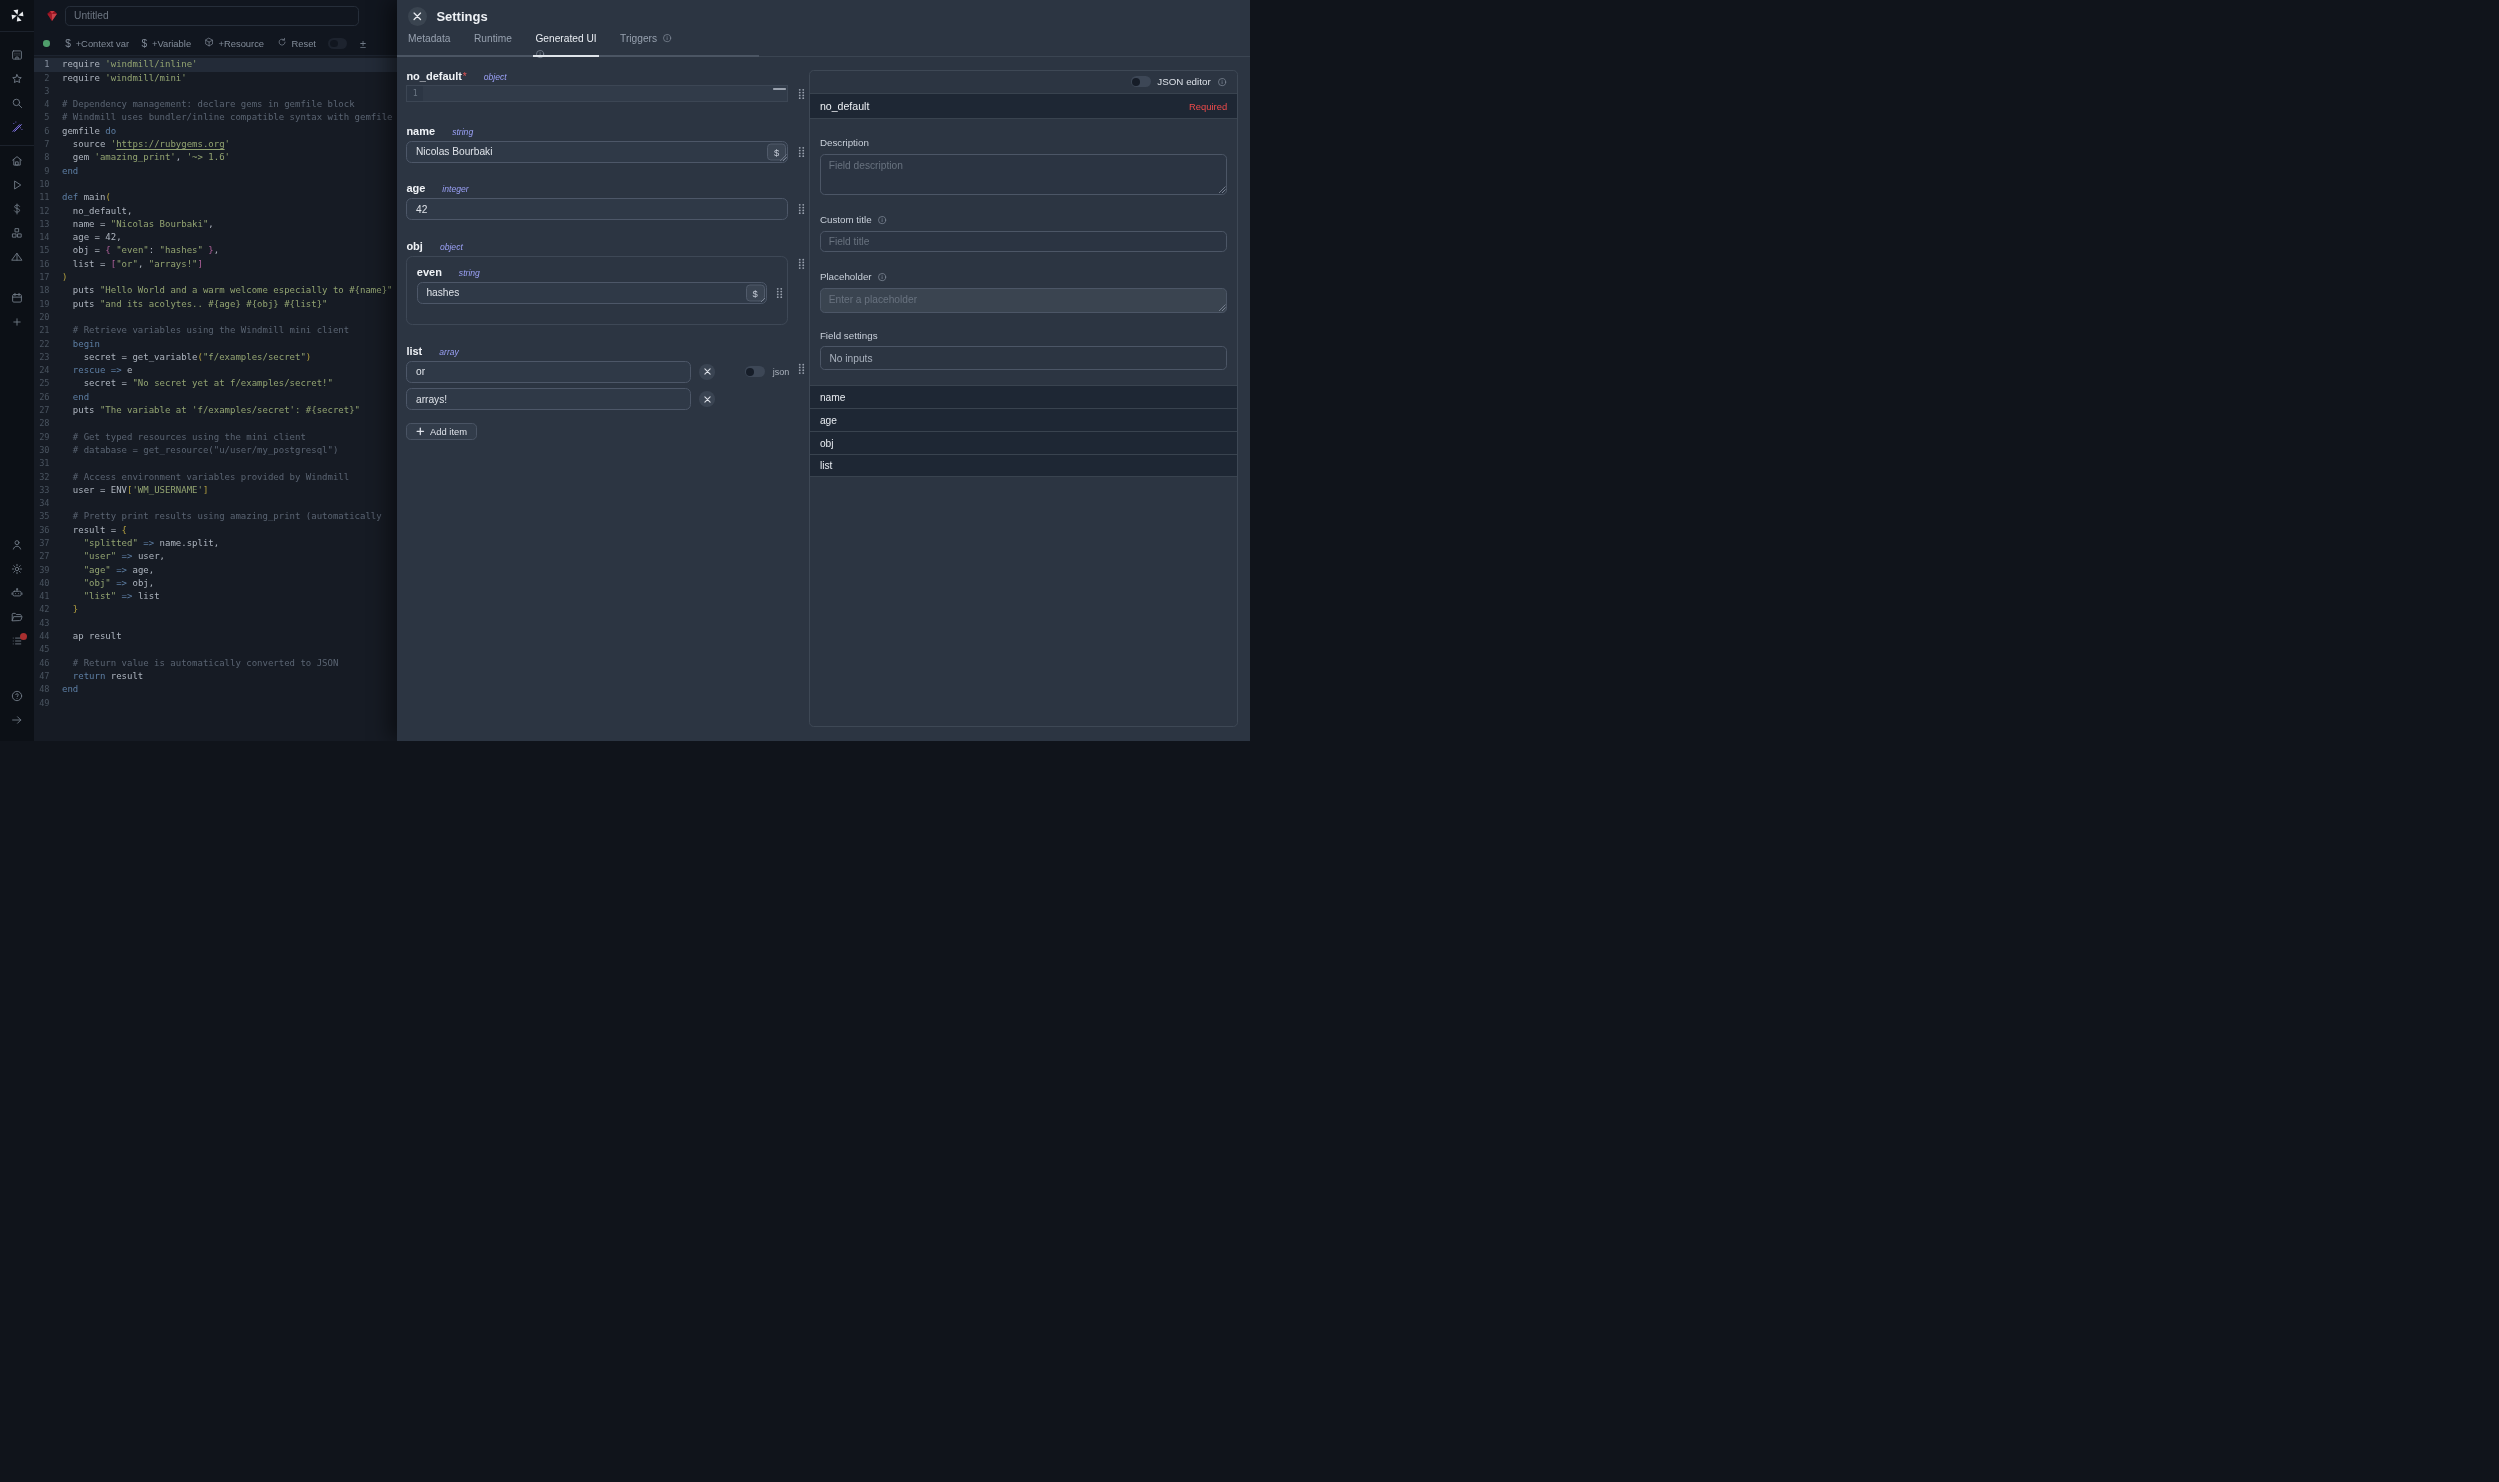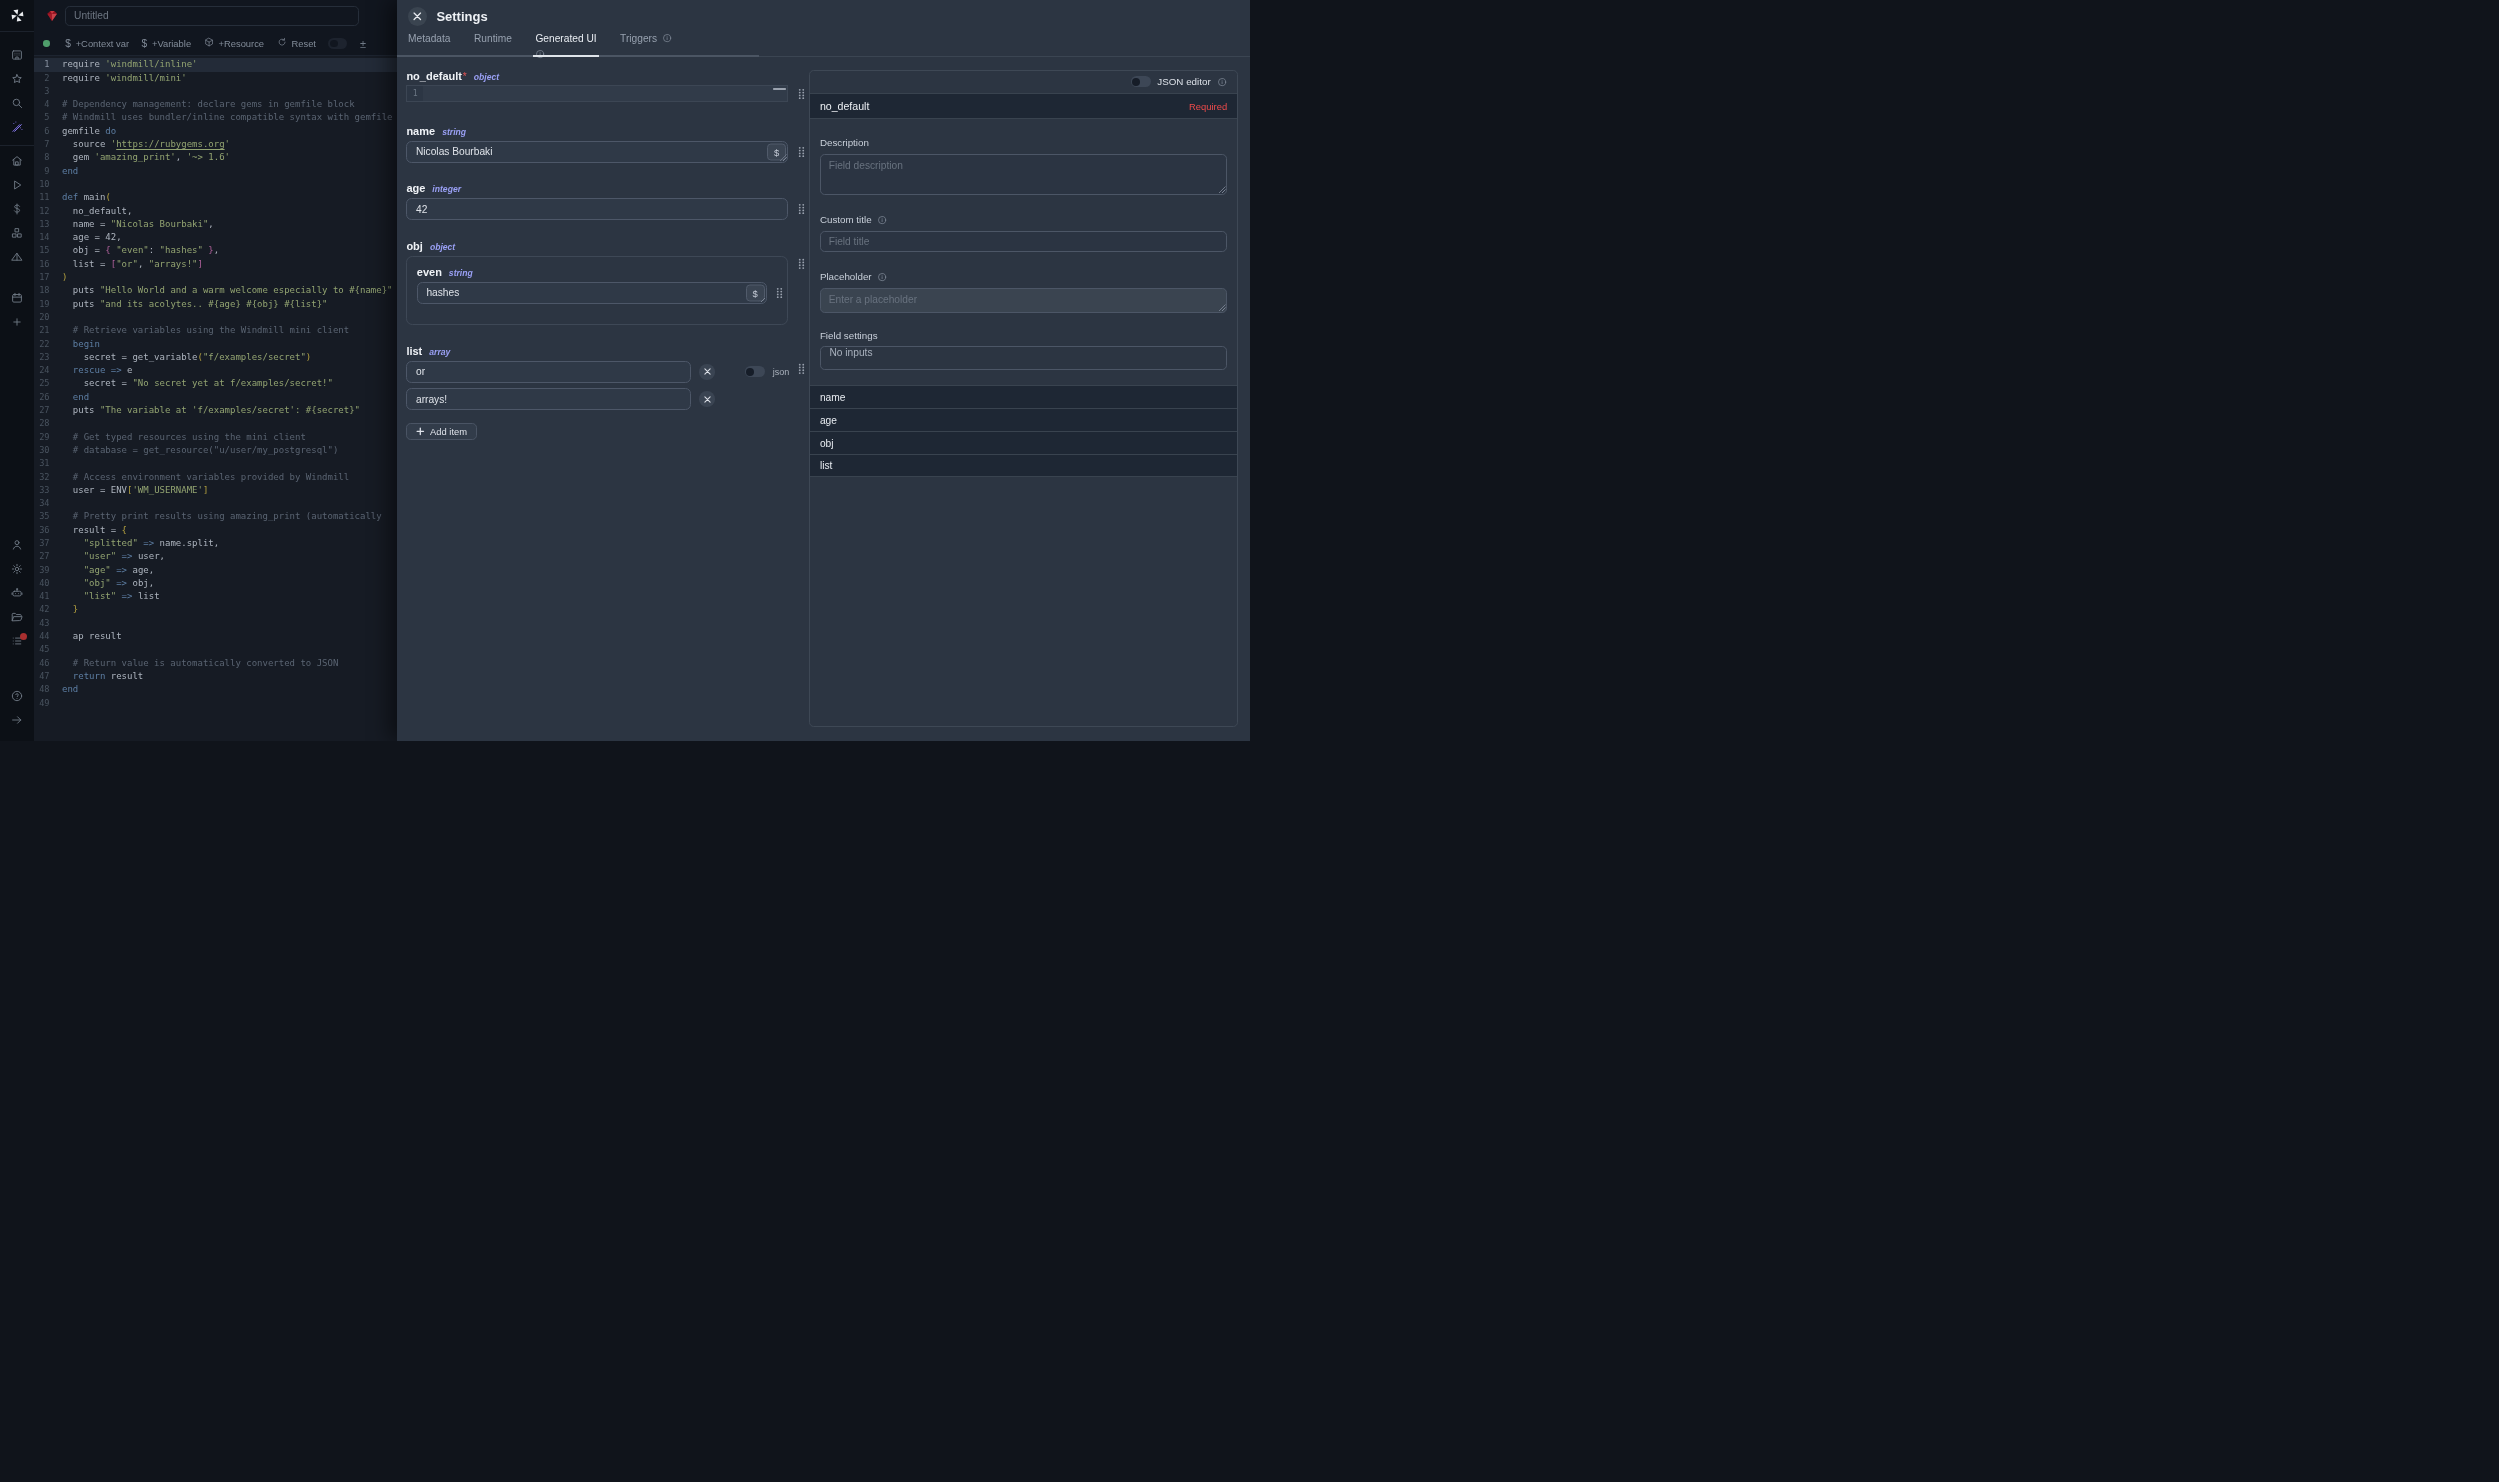--- a/index.html
+++ b/index.html
@@ -64,21 +64,21 @@
   .info-ic svg { width:10.2px; height:10.2px; stroke:#8c96a4; fill:none; stroke-width:1.5; stroke-linecap:round; }
 
   .m-body { flex:1; display:flex; gap:20.3px; padding:12.5px 11.7px 0 9.4px; overflow:hidden; }
 
   
   .form-col { width:382px; flex:none; }
   .field { margin-bottom:19.6px; }
   .fhead { display:flex; align-items:baseline; margin-bottom:3.9px; }
   .fname { font-size:11px; font-weight:700; color:#f0f3f7; }
   .freq { color:#e65555; font-size:10.2px; margin-left:0.8px; }
-  .ftype { font-size:8.6px; font-style:italic; color:#9aa0f5; margin-left:7px;font-weight:bold; }
+  .ftype { font-size:8.6px; font-style:italic; color:#9aa0f5; margin-left:17px; }
   .inputzone { position:relative; }
   .grip { position:absolute; right:-17px; cursor:grab; color:#99a1ae; line-height:0; }
   .grip.mid { top:50%; transform:translateY(-50%); }
   .grip.top { top:2.3px; }
   .monaco { height:16.4px; background:#313b49; border:0.8px solid #3c4654; display:flex; align-items:center; position:relative; }
   .monaco .gut { width:15.7px; flex:none; background:#2c3644; color:#6a7583; font-family:"DejaVu Sans Mono",monospace; font-size:8.2px; text-align:center; height:100%; line-height:15.7px; }
   .monaco .thumb { position:absolute; top:1.6px; right:1.6px; width:12.5px; height:2.3px; background:#9aa2ae; border-radius:0.8px; }
   .tinput { position:relative; height:22px; }
   .tinput input { width:100%; height:100%; background:#2f3947; border:0.8px solid #4d5768; border-radius:5.5px;
     color:#dfe3e9; font-size:10.2px; padding:0 27px 0 8.6px; outline:none; font-family:"Liberation Sans",sans-serif; }
@@ -110,21 +110,21 @@
   .badge-req { font-size:9.4px; color:#ef4b4b; }
   .insp-section { padding:18px 10.2px 0 10.2px; }
   .insp-label { font-size:9.8px; color:#c9d0da; margin-bottom:5.5px; display:flex; align-items:center; gap:5.5px; }
   .insp-ta { position:relative; }
   .insp-ta textarea, .insp-ta input {
     width:100%; background:#2b3442; border:0.8px solid #4c5666; border-radius:4.7px; color:#dfe3ea;
     font-size:10.2px; padding:5.5px 7.8px; outline:none; resize:none; display:block; font-family:"Liberation Sans",sans-serif; }
   .insp-ta input { height:21px; padding:0 7.8px; }
   .insp-ta.lite textarea { background:#3a4450; }
   ::placeholder { color:#68727f; opacity:1; } .gap25 { height:19.6px; } .gap22 { height:17px; }
-  .fs-box { border:0.8px solid #4c5666; border-radius:4.7px; height:24px; display:flex; padding:0 8.6px; font-size:10.2px; color:#a9b1bd; }
+  .fs-box { border:0.8px solid #4c5666; border-radius:4.7px; height:24px; display:flex; align-items:center; padding:0 8.6px; font-size:10.2px; color:#a9b1bd; }
   .insp-rows { margin-top:15px; }
   .insp-row { height:23px; display:flex; align-items:center; padding:0 10.2px; background:#1e2734; border-top:0.8px solid #39434f; font-size:10.2px; color:#e8ecf1; cursor:pointer; }
   .insp-row:last-child { border-bottom:0.8px solid #39434f; }
 </style>
 </head>
 <body>
 
 <div class="app">
 
   <aside class="sidebar">

